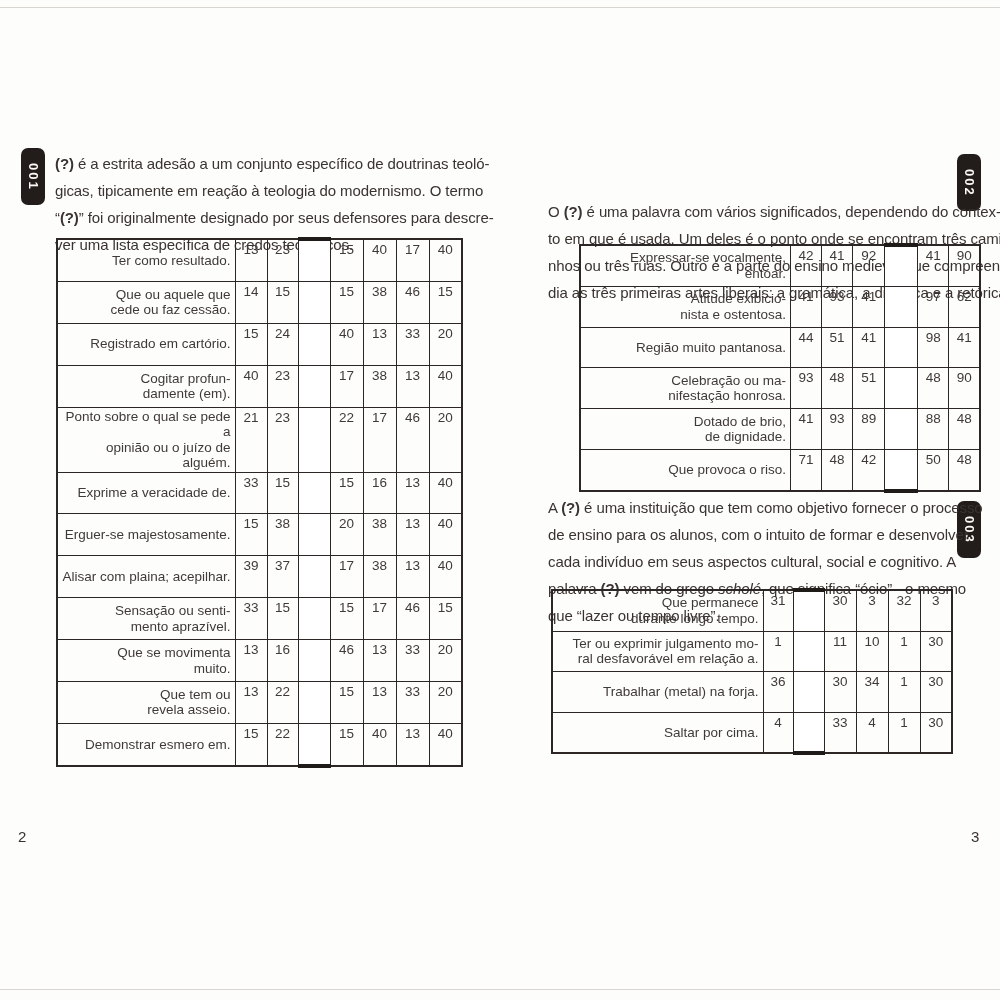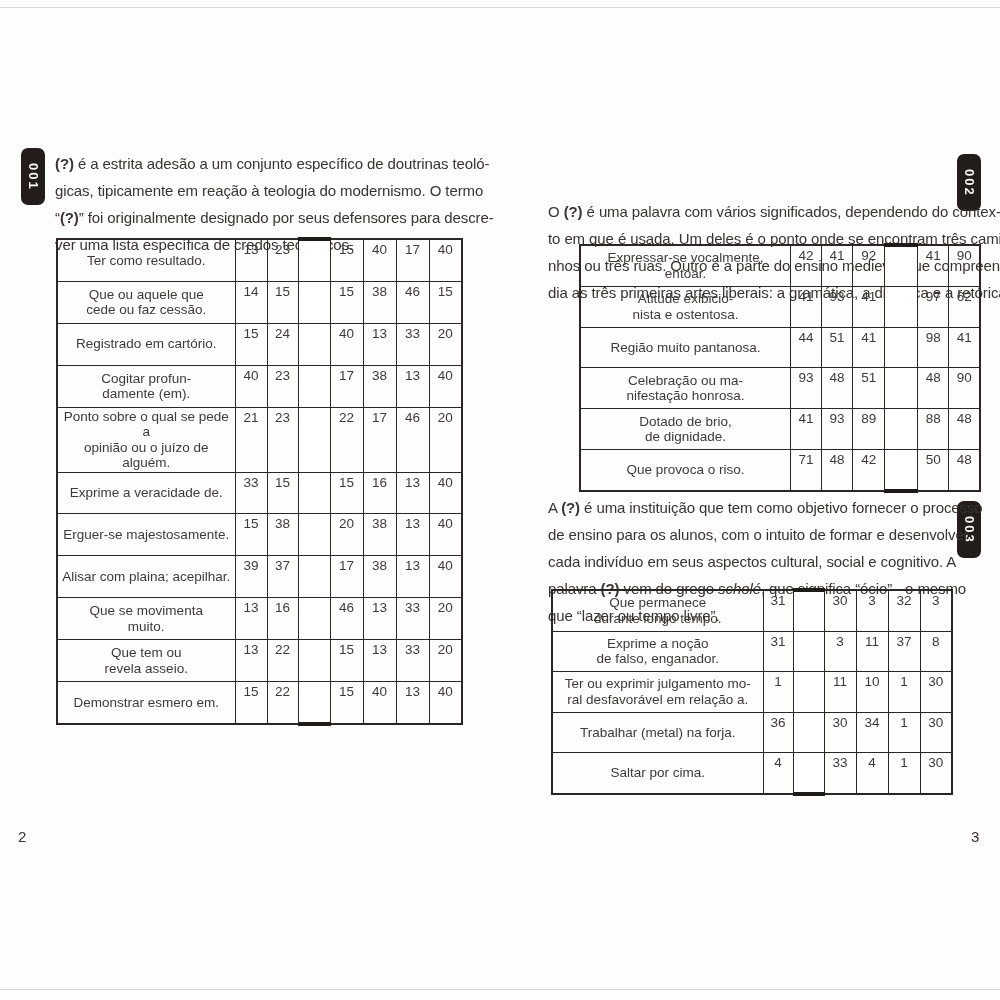--- a/index.html
+++ b/index.html
@@ -40,21 +40,21 @@
   table.puzzle{
     position:absolute;border-collapse:collapse;table-layout:fixed;
     border:2.5px solid #2c2725;
   }
   table.puzzle td{
     border:1.5px solid #2c2725;
     font-size:13.5px;color:#403a37;
     overflow:hidden;
   }
   td.clue{
-    text-align:center;vertical-align:middle;
+    text-align:right;vertical-align:middle;
     line-height:15.5px;white-space:pre-line;
     padding:1px 4px;
   }
   td.num{
     text-align:center;vertical-align:top;
     padding-top:2px;font-size:13px;
   }
   td.answer{
     border-left:5px solid #1f1b19;
     border-right:5px solid #1f1b19;
@@ -173,20 +173,31 @@
         <td class="clue">Alisar com plaina; acepilhar.</td>
         <td class="num">39</td>
         <td class="num">37</td>
         <td class="answer"></td>
         <td class="num">17</td>
         <td class="num">38</td>
         <td class="num">13</td>
         <td class="num">40</td>
       </tr>
       <tr>
+        <td class="clue">Sensação ou senti-
+mento aprazível.</td>
+        <td class="num">33</td>
+        <td class="num">15</td>
+        <td class="answer"></td>
+        <td class="num">15</td>
+        <td class="num">17</td>
+        <td class="num">46</td>
+        <td class="num">15</td>
+      </tr>
+      <tr>
         <td class="clue">Que se movimenta
 muito.</td>
         <td class="num">13</td>
         <td class="num">16</td>
         <td class="answer"></td>
         <td class="num">46</td>
         <td class="num">13</td>
         <td class="num">33</td>
         <td class="num">20</td>
       </tr>
@@ -304,30 +315,20 @@
         <td class="clue">Que permanece
 durante longo tempo.</td>
         <td class="num">31</td>
         <td class="answer"></td>
         <td class="num">30</td>
         <td class="num">3</td>
         <td class="num">32</td>
         <td class="num">3</td>
       </tr>
       <tr>
-        <td class="clue">Exprime a noção
-de falso, enganador.</td>
-        <td class="num">31</td>
-        <td class="answer"></td>
-        <td class="num">3</td>
-        <td class="num">11</td>
-        <td class="num">37</td>
-        <td class="num">8</td>
-      </tr>
-      <tr>
         <td class="clue">Ter ou exprimir julgamento mo-
 ral desfavorável em relação a.</td>
         <td class="num">1</td>
         <td class="answer"></td>
         <td class="num">11</td>
         <td class="num">10</td>
         <td class="num">1</td>
         <td class="num">30</td>
       </tr>
       <tr>

